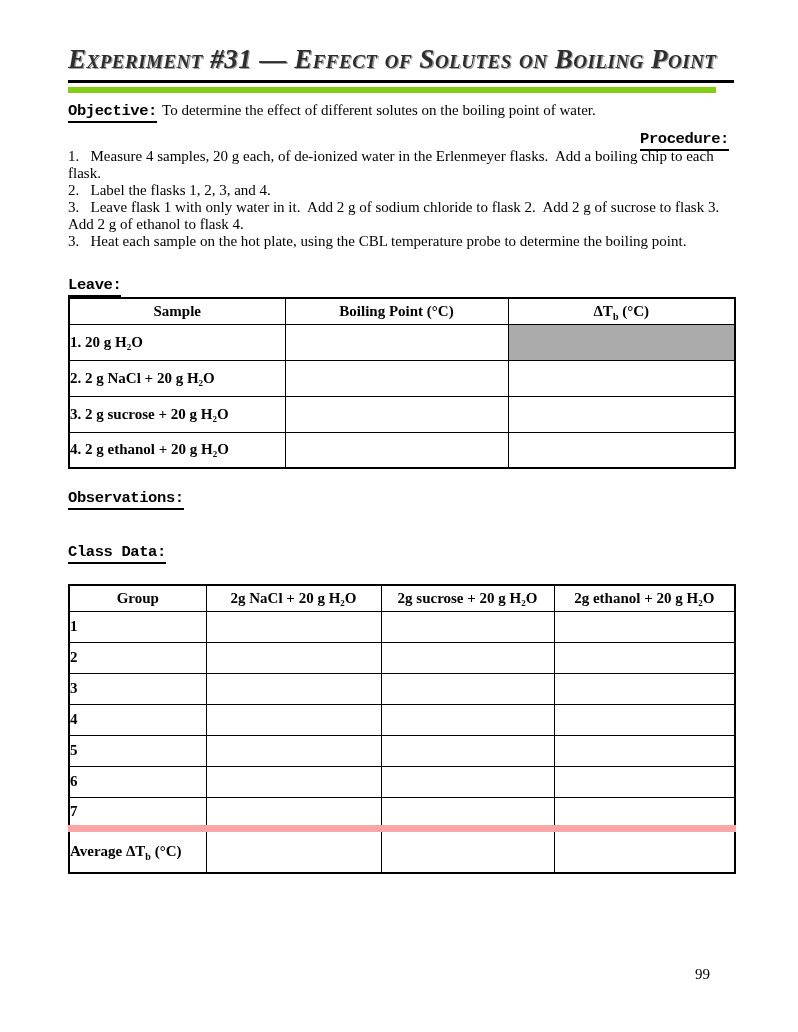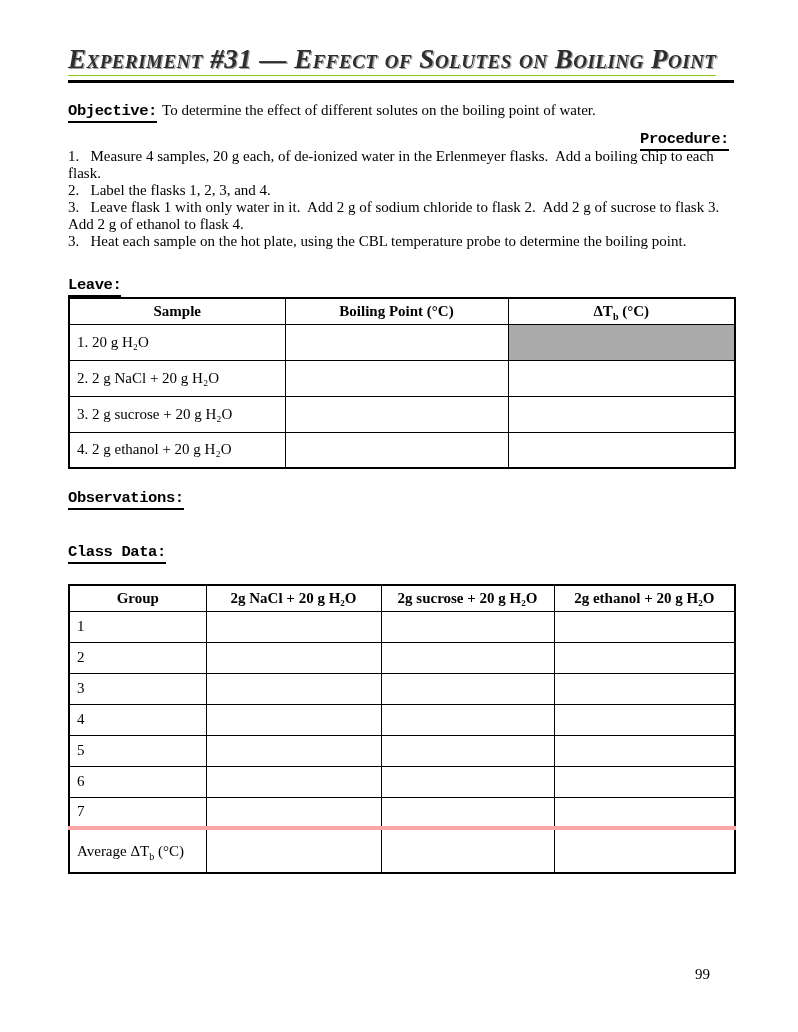--- a/index.html
+++ b/index.html
@@ -21,21 +21,21 @@
     font-family: "Liberation Serif", serif;
     font-style: italic;
     font-variant: small-caps;
     font-weight: 600;
     font-size: 27px;
     line-height: 31px;
     letter-spacing: 0.5px;
     color: #2e2e2e;
     text-shadow: 1.3px 1.3px 0.6px #a0a0a0;
   }
-  .title-text { border-bottom: 1px solid #84cc16; padding-bottom: 1px; text-align: center; }
+  .title-text { border-bottom: 6px solid #84cc16; padding-bottom: 13px; text-align: center; }
   .double-rule {
     margin-top: 5px;
     height: 3px;
     border-top: 2px solid #000;
     border-bottom: 1.2px solid #000;
   }
 
   
   .sec-label {
     font-family: Liberation Mono, monospace;
@@ -68,23 +68,23 @@
   .class-table { margin-top: 23px; border: 2px solid #000; }
   th, td { border: 1px solid #000; padding: 0; }
   th {
     font-weight: 700;
     text-align: center;
     height: 26px;
     vertical-align: middle;
   }
   .data-table td { height: 36px; vertical-align: middle; }
   .class-table td { height: 31px; vertical-align: middle; }
-  td.label-cell { padding-left: 7px; text-align: left; }
+  td.label-cell { text-align: left; font-weight: bold; }
   .shaded { background: #ababab; }
-  .avg-row td { border-top: 4px solid #fca5a5; height: 45px; }
+  .avg-row td { border-top: 7px solid #fca5a5; height: 45px; }
   sub.sb { font-size: 10px; line-height: 0; }
 
   
   .page-num {
     position: absolute;
     top: 966px;
     right: 88px;
     font-size: 15px;
   }
 </style>

